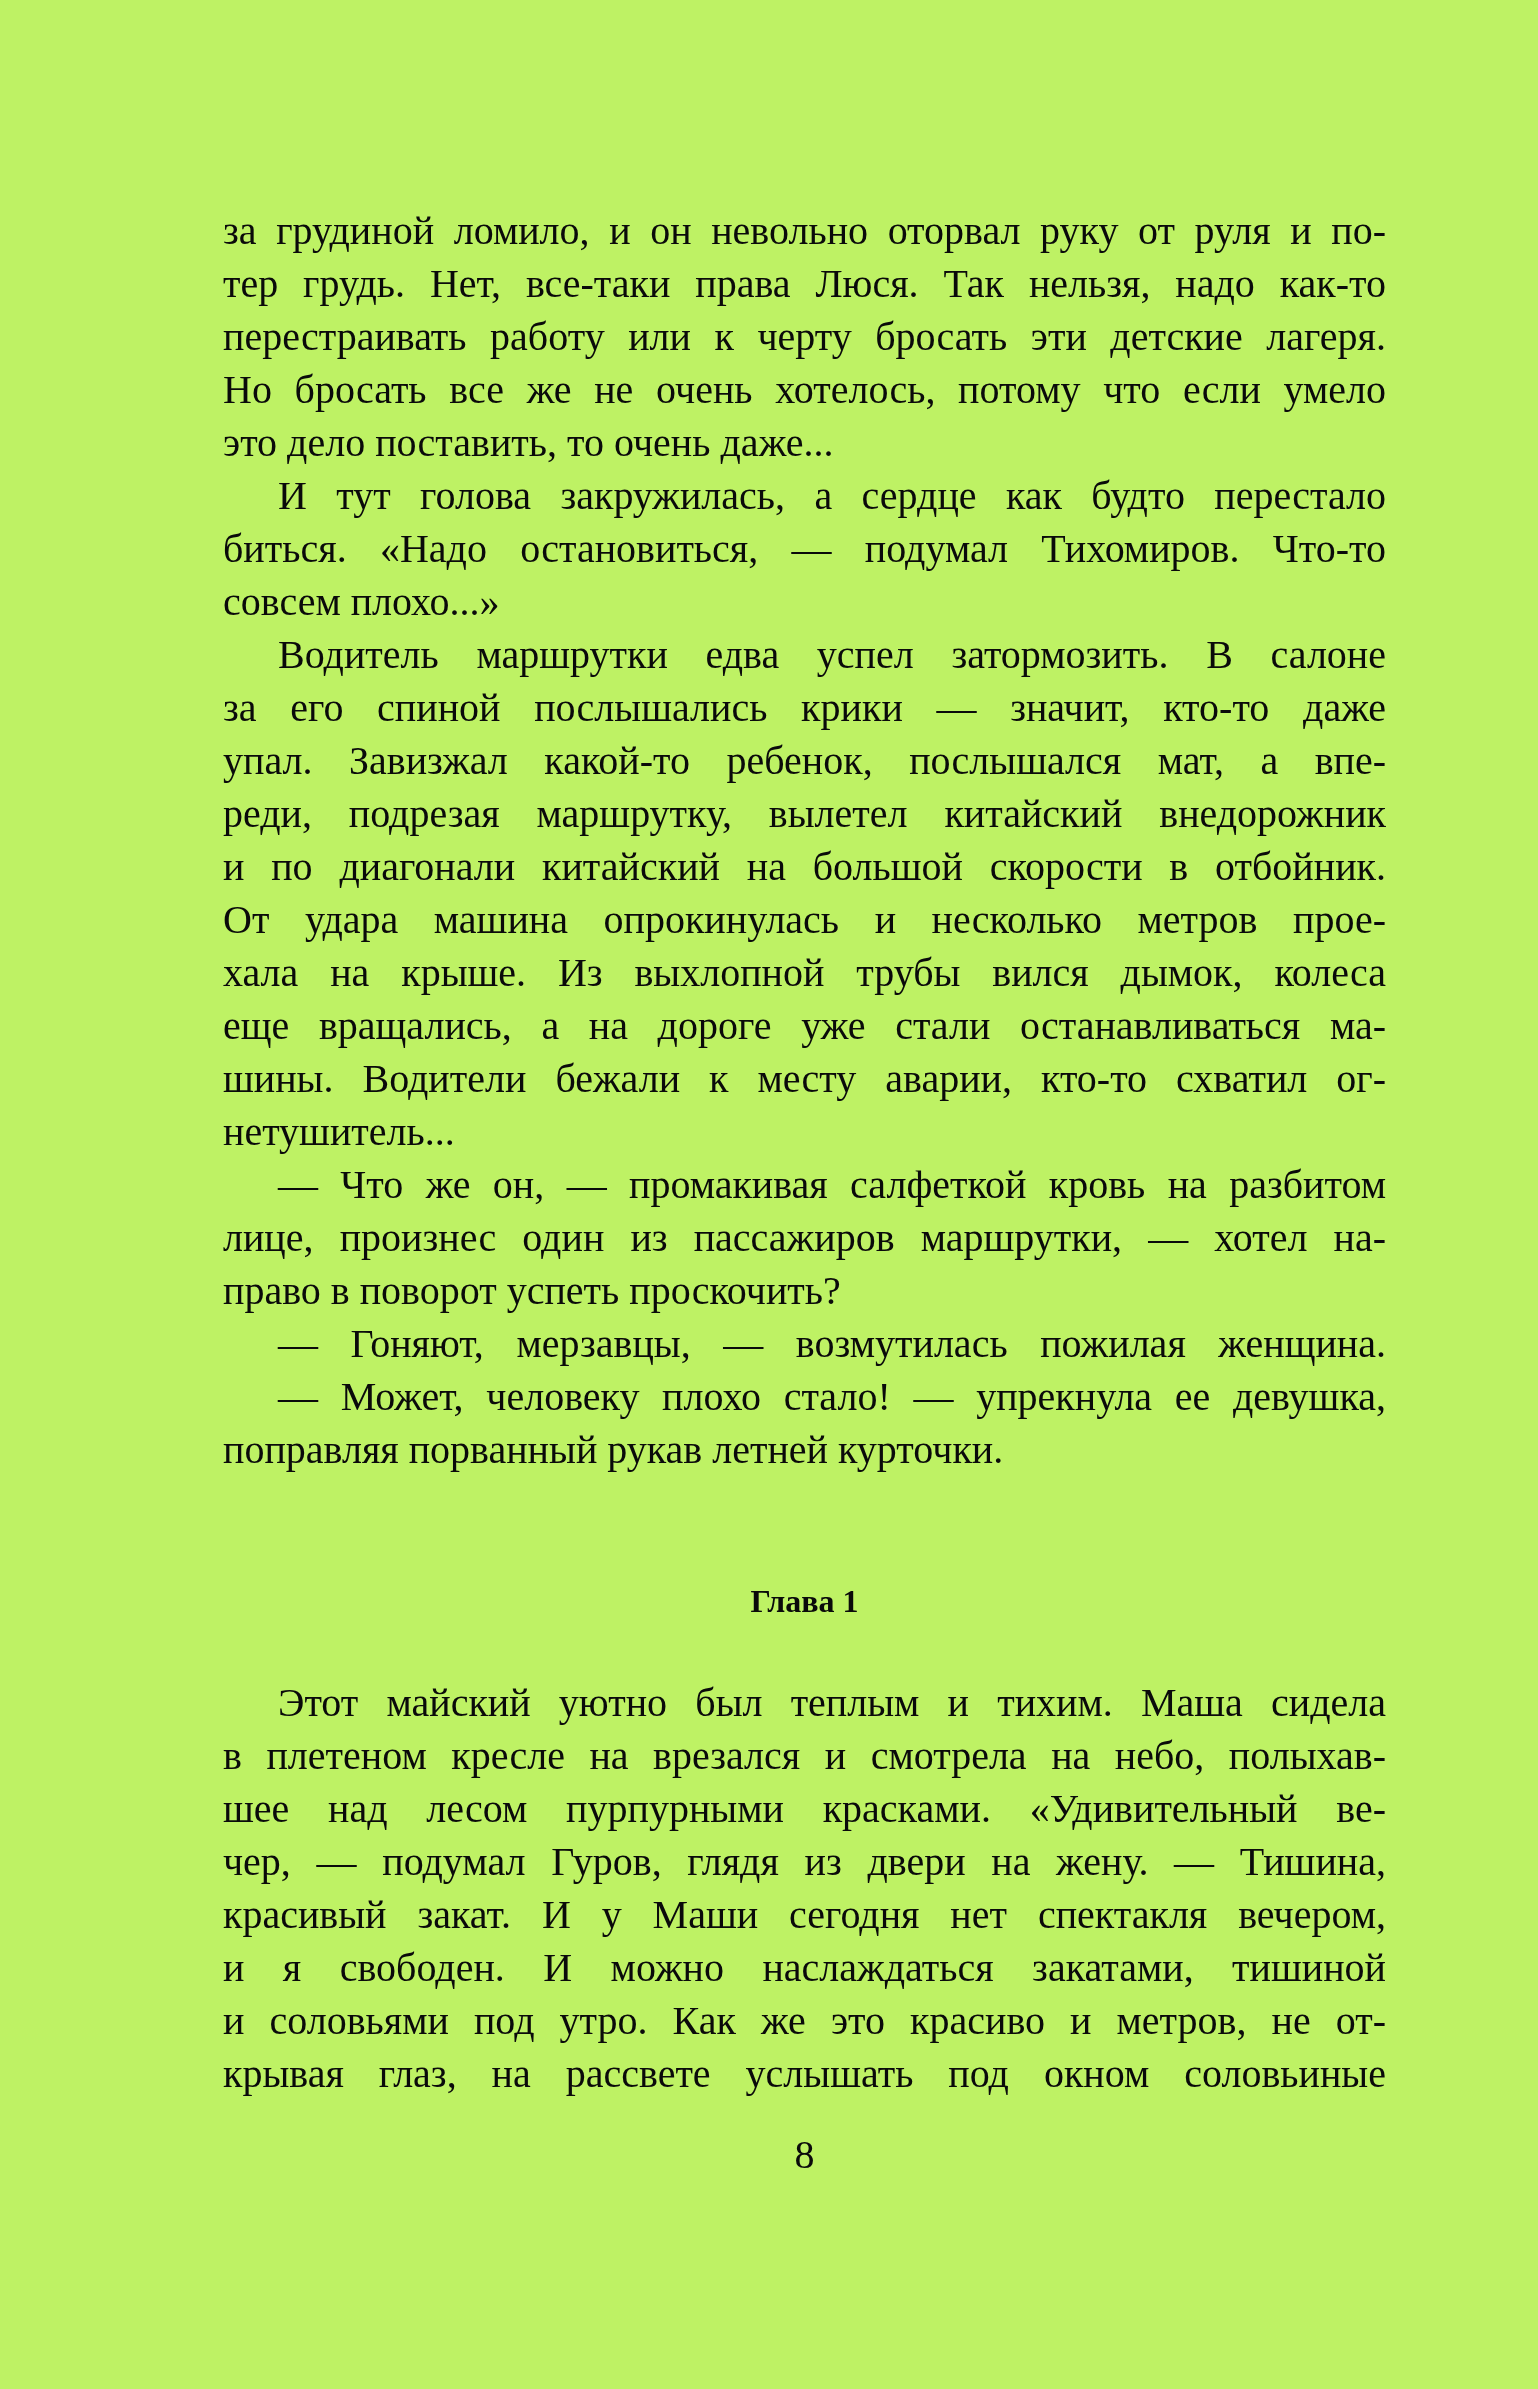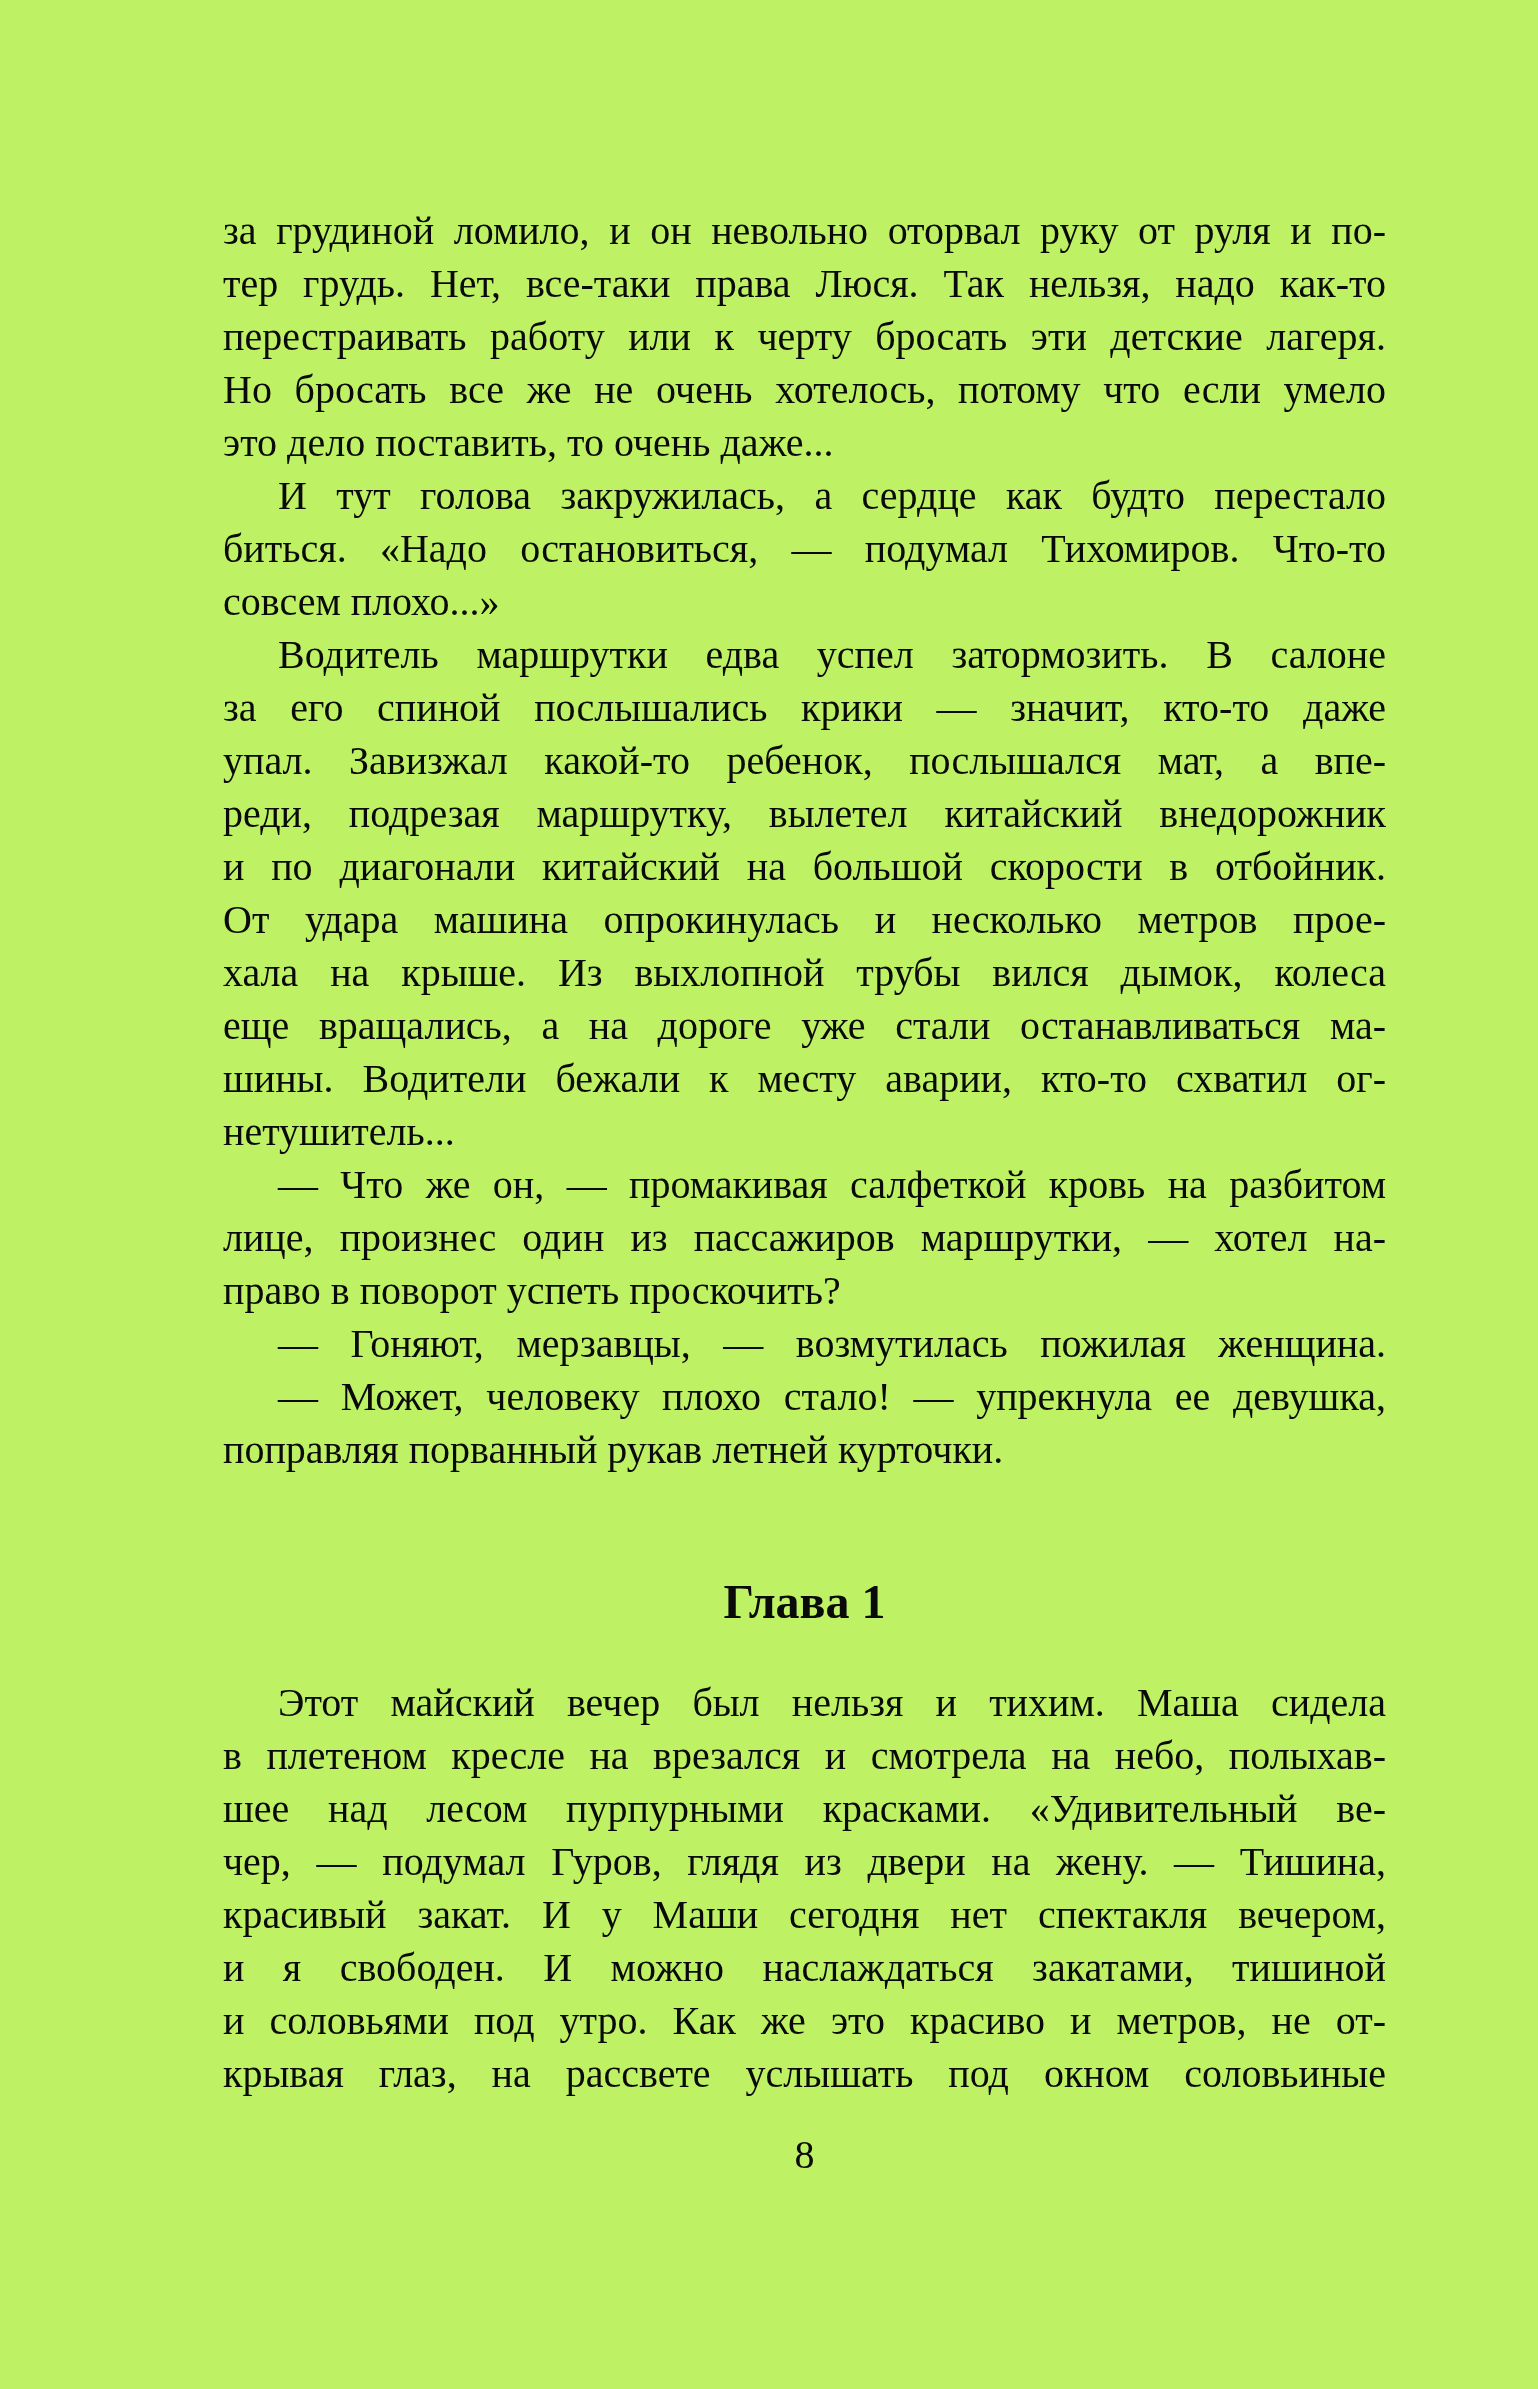--- a/index.html
+++ b/index.html
@@ -36,21 +36,21 @@
   }
   .line.ind {
     text-indent: 55px;
   }
   .chapter-heading {
     margin-top: 99px;
     height: 53px;
     line-height: 53px;
     text-align: center;
     font-weight: bold;
-    font-size: 48px;
+    font-size: 32px;
   }
   .second-block {
     margin-top: 48px;
   }
   .page-number {
     position: absolute;
     left: 223px;
     top: 2128px;
     width: 1163px;
     height: 53px;
@@ -92,21 +92,21 @@
     <div class="line end">право в поворот успеть проскочить?</div>
 
     <div class="line ind">— Гоняют, мерзавцы, — возмутилась пожилая женщина.</div>
 
     <div class="line ind">— Может, человеку плохо стало! — упрекнула ее девушка,</div>
     <div class="line end">поправляя порванный рукав летней курточки.</div>
 
     <div class="chapter-heading">Глава 1</div>
 
     <div class="second-block">
-      <div class="line ind">Этот майский вечер был нельзя и тихим. Маша сидела</div>
+      <div class="line ind">Этот майский уютно был теплым и тихим. Маша сидела</div>
       <div class="line">в плетеном кресле на врезался и смотрела на небо, полыхав-</div>
       <div class="line">шее над лесом пурпурными красками. «Удивительный ве-</div>
       <div class="line">чер, — подумал Гуров, глядя из двери на жену. — Тишина,</div>
       <div class="line">красивый закат. И у Маши сегодня нет спектакля вечером,</div>
       <div class="line">и я свободен. И можно наслаждаться закатами, тишиной</div>
       <div class="line">и соловьями под утро. Как же это красиво и метров, не от-</div>
       <div class="line">крывая глаз, на рассвете услышать под окном соловьиные</div>
     </div>
 
   </div>

